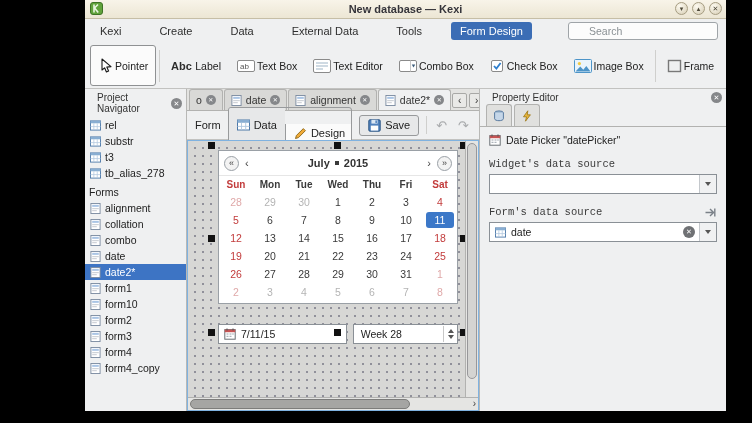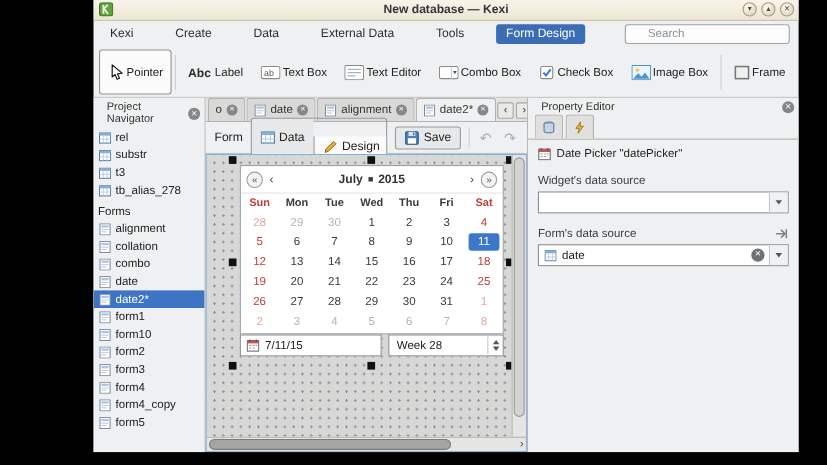--- a/index.html
+++ b/index.html
@@ -85,37 +85,37 @@
   .ddsq{width:4px;height:4px;background:#3a3a3a;display:inline-block;}
   .caldh{display:grid;grid-template-columns:repeat(7,1fr);height:17px;align-items:center;}
   .cal-dh{font-size:10px;font-weight:bold;color:#3a3a3a;text-align:center;}
   .cal-dh.wk{color:#c23b3b;}
   .calgrid{display:grid;grid-template-columns:repeat(7,1fr);grid-auto-rows:18px;align-items:center;padding-bottom:2px;}
   .cal-cell{font-size:10.5px;color:#3a3a3a;text-align:center;line-height:16px;}
   .cal-cell.wk{color:#c23b3b;}
   .cal-cell.out{color:#b4b4b4;}
   .cal-cell.out.wk{color:#dfa8a8;}
   .cal-cell.sel{background:#3c78c8;color:#fff;border-radius:3px;margin:0 3px;}
-  .fieldrow{display:flex;gap:6px;margin-top:0;}
+  .fieldrow{display:flex;gap:6px;margin-top:20px;}
   .datefield{flex:1.25;height:20px;background:#fff;border:1px solid #8a9096;box-sizing:border-box;display:flex;align-items:center;gap:5px;padding:0 5px;font-size:10.5px;color:#222;}
   .weekcombo{flex:1;height:20px;background:#fff;border:1px solid #8a9096;box-sizing:border-box;display:flex;align-items:center;padding:0 3px 0 7px;font-size:10.5px;color:#222;justify-content:space-between;}
   .spin{display:flex;flex-direction:column;gap:2px;border-left:1px solid #c8c8c8;padding-left:4px;height:16px;justify-content:center;}
   .tri-up{width:0;height:0;border-left:3.5px solid transparent;border-right:3.5px solid transparent;border-bottom:4px solid #555;}
   .tri-down{width:0;height:0;border-left:3.5px solid transparent;border-right:3.5px solid transparent;border-top:4px solid #555;}
   .handle{position:absolute;width:7px;height:7px;background:#111;}
 
   
   .props{width:246px;box-sizing:border-box;background:#eff0f1;display:flex;flex-direction:column;}
   .ptabs{display:flex;align-items:flex-end;padding:0 4px 0 6px;border-bottom:1px solid #b2b2b0;height:22px;box-sizing:border-box;gap:2px;flex:none;}
   .ptab{font-size:10.5px;color:#333;border:1px solid #b2b2b0;border-bottom:none;border-radius:3px 3px 0 0;background:#e0e0de;padding:2px 9px;height:17px;display:flex;align-items:center;gap:3px;box-sizing:content-box;}
   .ptab.icononly{padding:2px 6px;}
   .ptab.active{background:#f6f6f5;}
   .pcontent{padding:7px 9px;font-size:10.5px;color:#222;}
   .pinfo{display:flex;align-items:center;gap:5px;}
-  .plabel{margin-top:12px;color:#3c3c3c;display:flex;justify-content:space-between;align-items:center;}
+  .plabel{margin-top:12px;color:#3c3c3c;display:flex;justify-content:space-between;align-items:center;font-family:Liberation Mono, monospace;}
   .combo{margin-top:4px;height:20px;background:#fff;border:1px solid #8a9096;box-sizing:border-box;display:flex;align-items:center;padding-left:5px;}
   .combo .val{flex:1;display:flex;align-items:center;gap:5px;font-size:10.5px;color:#222;min-width:0;}
   .combo .dd{width:16px;align-self:stretch;display:flex;align-items:center;justify-content:center;border-left:1px solid #c4c8cc;background:#f0f1f2;flex:none;}
   .clearbtn{width:12px;height:12px;border-radius:50%;background:#6f7174;color:#fff;font-size:7px;line-height:12px;text-align:center;margin-right:4px;flex:none;}
 </style>
 </head>
 <body>
 
 <div class="window">
 
@@ -402,30 +402,20 @@
           </div>
           <div class="nav-item">
             <span class="icn">
               <svg width="11" height="11" viewBox="0 0 12 12">
                 <rect x="1" y="0.5" width="10" height="11" fill="#fff" stroke="#7a8aa0"></rect>
                 <rect x="2.4" y="2" width="7.2" height="2.2" fill="#a9c4e4"></rect>
                 <path d="M2.4 6.2h7.2M2.4 8.4h5" stroke="#b8bec6" stroke-width="0.9"></path>
               </svg>
             </span>
             <span class="nav-label">form4_copy</span>
-          </div>
-          <div class="nav-item">
-            <span class="icn">
-              <svg width="11" height="11" viewBox="0 0 12 12">
-                <rect x="1" y="0.5" width="10" height="11" fill="#fff" stroke="#7a8aa0"></rect>
-                <rect x="2.4" y="2" width="7.2" height="2.2" fill="#a9c4e4"></rect>
-                <path d="M2.4 6.2h7.2M2.4 8.4h5" stroke="#b8bec6" stroke-width="0.9"></path>
-              </svg>
-            </span>
-            <span class="nav-label">form5</span>
           </div>
         </div>
     </div>
 
     <div class="center">
       <div class="tabstrip">
         <span id="doc-tabs" style="display: flex; align-items: flex-end;">
             <div class="dtab partial">
               <span class="dtab-label">o</span>
               <span class="tclose">✕</span>

